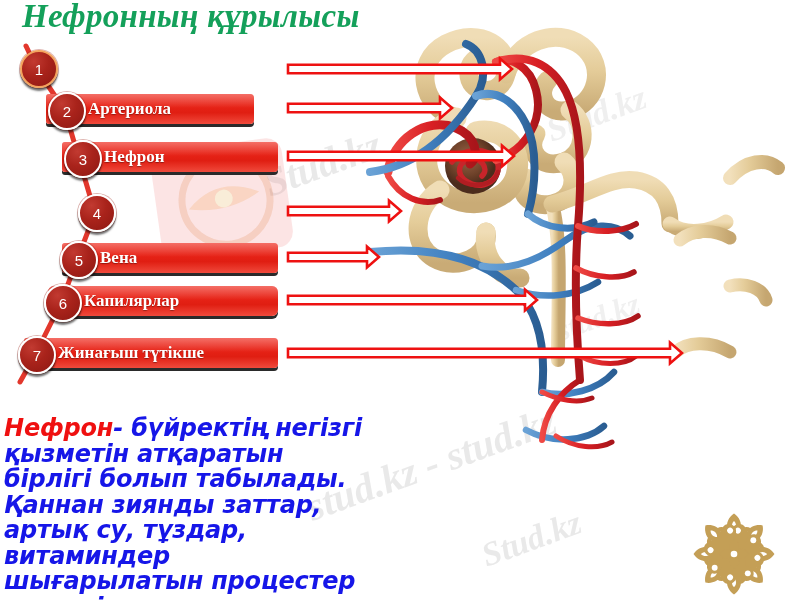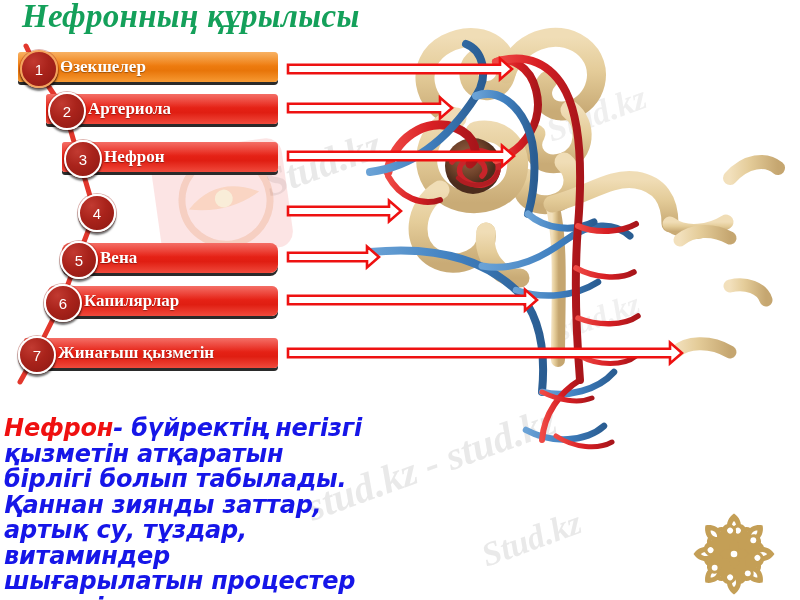--- a/index.html
+++ b/index.html
@@ -198,55 +198,52 @@
     </g>
   </svg>
 
   <div class="listwrap">
     <svg class="zig" viewBox="0 0 330 400">
       <polyline points="26,46 37,69 65,111 79,159 95,213 77,260 61,303 35,355 20,382" fill="none" stroke="#e2372c" stroke-width="5" stroke-linecap="round" stroke-linejoin="round"></polyline>
     </svg>
 
     <div id="legend-rows" style="position: absolute; left: 0px; top: 0px; width: 330px; height: 400px;">
         <div class="row" style="left: 0px; top: 52px; width: 330px;">
-          <div class="bar orange" style="left: 18px; width: 260px;">
-            <span class="lbl" style="left: 42px;">Өзекшелер</span>
-          </div>
           <div class="circ first" style="left: 20px;">1</div>
         </div>
         <div class="row" style="left: 0px; top: 94px; width: 330px;">
-          <div class="bar red" style="left: 46px; width: 232px;">
+          <div class="bar red" style="left: 46px; width: 208px;">
             <span class="lbl" style="left: 42px;">Артериола</span>
           </div>
           <div class="circ" style="left: 48px;">2</div>
         </div>
         <div class="row" style="left: 0px; top: 142px; width: 330px;">
           <div class="bar red" style="left: 62px; width: 216px;">
             <span class="lbl" style="left: 42px;">Нефрон</span>
           </div>
           <div class="circ" style="left: 64px;">3</div>
         </div>
         <div class="row" style="left: 0px; top: 196px; width: 330px;">
           <div class="circ" style="left: 78px;">4</div>
         </div>
         <div class="row" style="left: 0px; top: 243px; width: 330px;">
-          <div class="bar red" style="left: 62px; width: 216px; border-radius: 8px;">
+          <div class="bar red" style="left: 62px; width: 216px;">
             <span class="lbl" style="left: 38px;">Вена</span>
           </div>
           <div class="circ" style="left: 60px;">5</div>
         </div>
         <div class="row" style="left: 0px; top: 286px; width: 330px;">
           <div class="bar red" style="left: 48px; width: 230px; border-radius: 6px;">
             <span class="lbl" style="left: 36px;">Капилярлар</span>
           </div>
           <div class="circ" style="left: 44px;">6</div>
         </div>
         <div class="row" style="left: 0px; top: 338px; width: 330px;">
           <div class="bar red" style="left: 24px; width: 254px;">
-            <span class="lbl" style="left: 34px;">Жинағыш қызметін</span>
+            <span class="lbl" style="left: 34px;">Жинағыш түтікше</span>
           </div>
           <div class="circ" style="left: 18px;">7</div>
         </div>
       </div>
   </div>
 
   <svg class="arrows" id="arrow-layer" viewBox="0 0 800 600">
       <path d="M288,64.8 L500,64.8 L500,58.5 L512,69
              L500,79.5 L500,73.2 L288,73.2 Z" fill="#ffffff" stroke="#ee1111" stroke-width="2.6" stroke-linejoin="miter"></path>
       <path d="M288,103.8 L440,103.8 L440,97.5 L452,108

